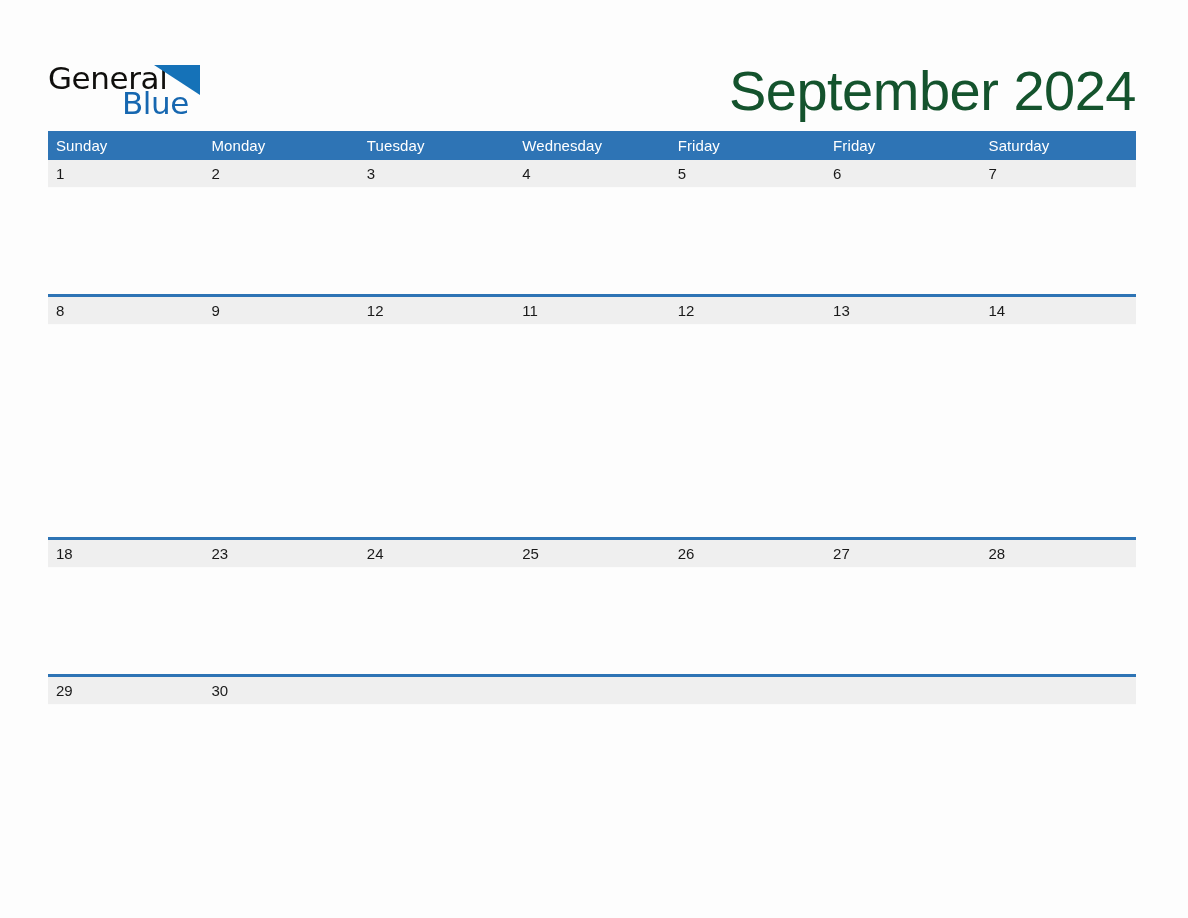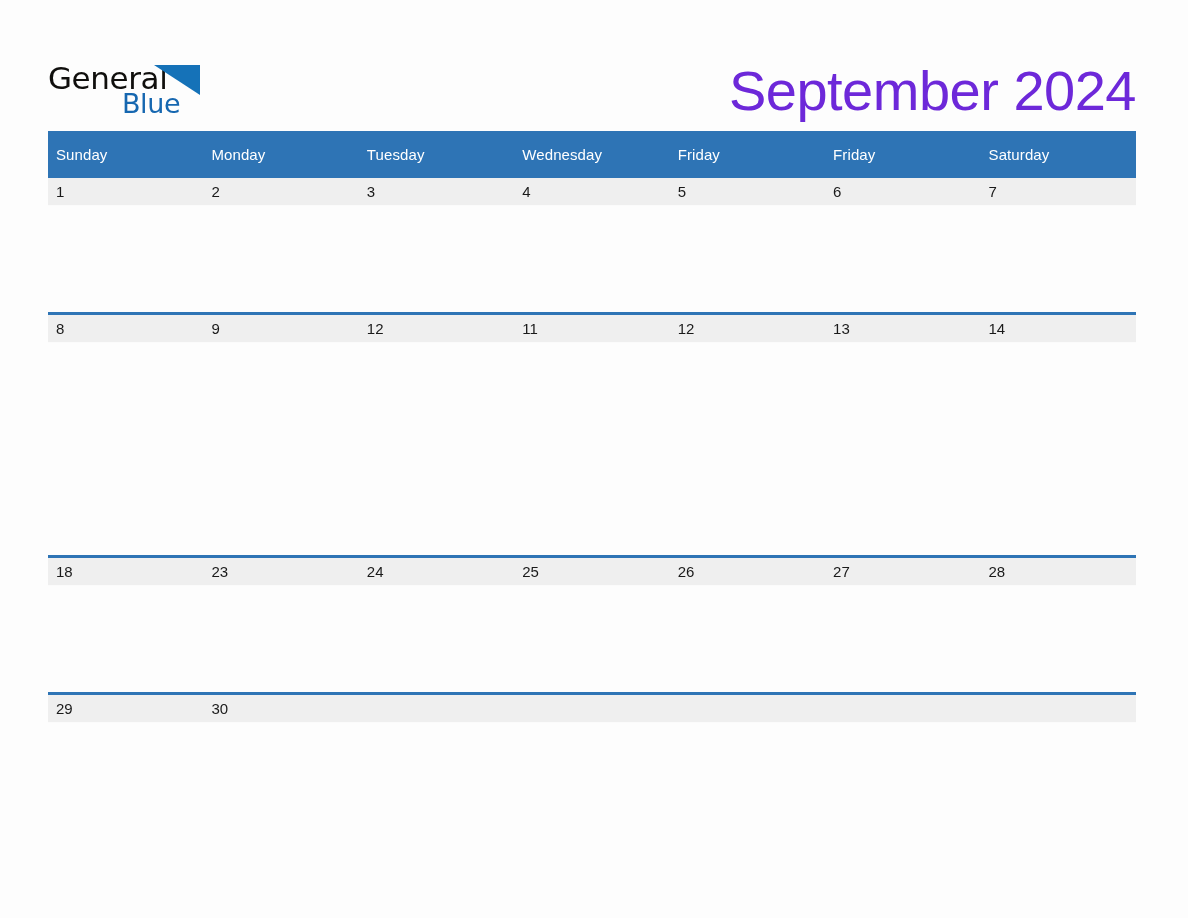--- a/index.html
+++ b/index.html
@@ -47,21 +47,21 @@
     line-height: 31px;
     letter-spacing: -0.4px;
     color: #100f0d;
     font-family: "DejaVu Sans", sans-serif;
     font-weight: 400;
   }
   .logo-blue {
     position: absolute;
     left: 74px;
     top: 26px;
-    font-size: 27px;
+    font-size: 31px;
     line-height: 31px;
     letter-spacing: -0.4px;
     color: #1667b0;
     font-family: "DejaVu Sans", sans-serif;
     font-weight: 400;
   }
   .logo-triangle {
     position: absolute;
     left: 106px;
     top: 3px;
@@ -69,41 +69,41 @@
     height: 30px;
     background: #1572b8;
     clip-path: polygon(0 0, 100% 0, 100% 100%);
   }
 
   
   .cal-title {
     font-size: 56px;
     line-height: 58px;
     font-weight: 400;
-    color: #6d28d9;
+    color: #14532d;
     letter-spacing: -0.5px;
     font-family: "Liberation Sans", sans-serif;
     white-space: nowrap;
     flex: 0 0 auto;
     margin-bottom: -2px;
     margin-top: 20px;
   }
 
   
   .calendar {
     position: absolute;
     left: 48px;
     top: 131px;
     width: 1088px;
     border-collapse: collapse;
     table-layout: fixed;
   }
   .calendar col { width: 155.43px; }
 
-  .dow-row { height: 47px; }
+  .dow-row { height: 29px; }
   .dow {
     background: #2e74b5;
     color: #ffffff;
     font-size: 15px;
     font-weight: 400;
     text-align: left;
     vertical-align: middle;
     padding: 0 0 0 8px;
     height: 29px;
     line-height: 29px;

